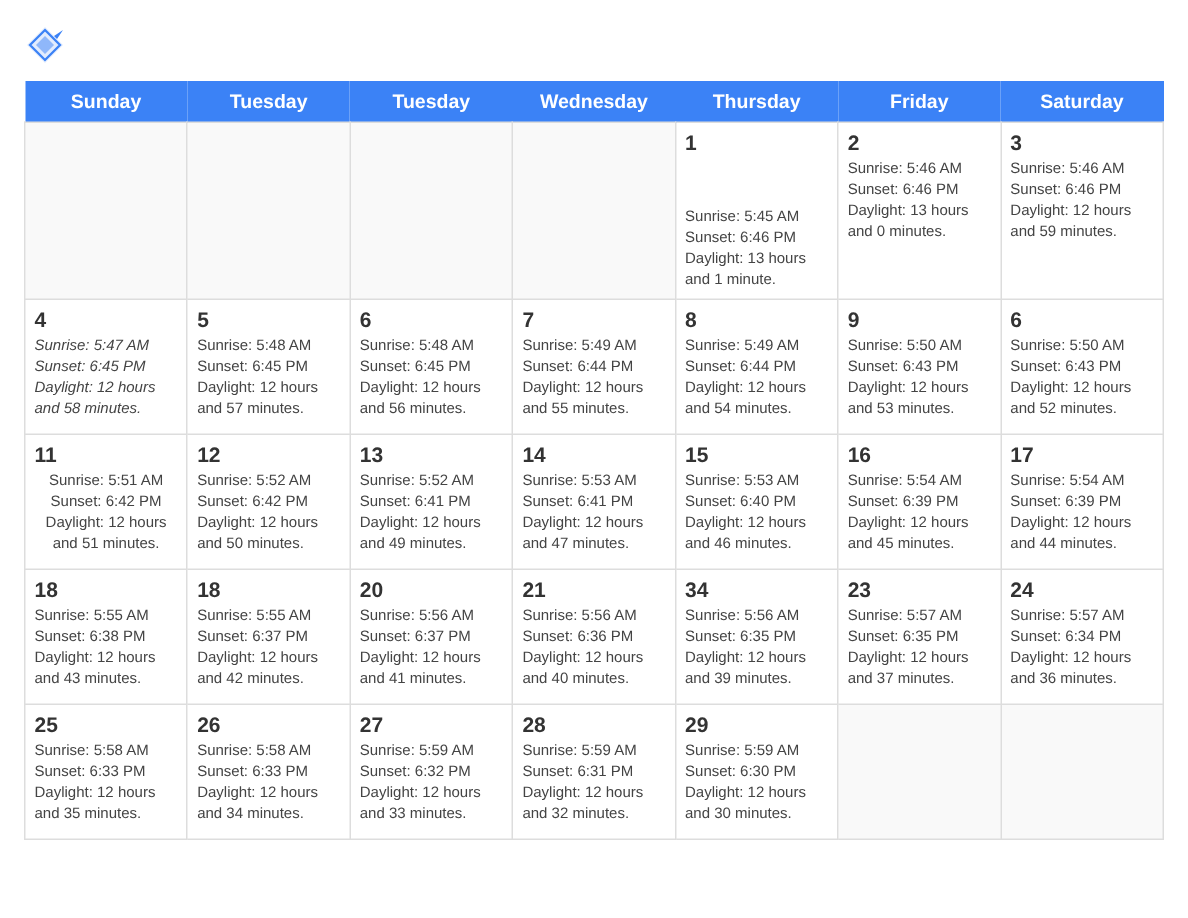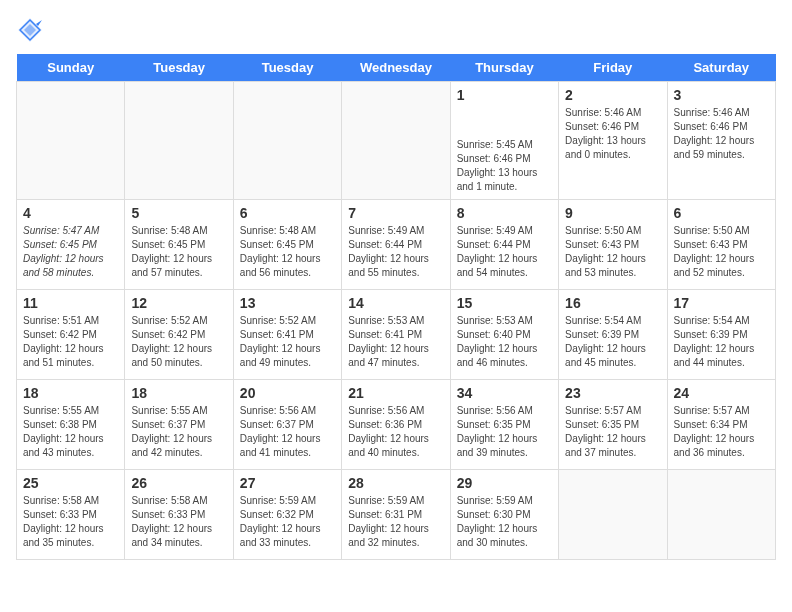--- a/index.html
+++ b/index.html
@@ -198,21 +198,21 @@
           <div class="day-number">6</div>
           <div class="day-info" style="white-space: pre-line;">Sunrise: 5:50 AM
 Sunset: 6:43 PM
 Daylight: 12 hours
 and 52 minutes.</div>
         </td>
       </tr>
       <tr>
         <td>
           <div class="day-number">11</div>
-          <div class="day-info" style="white-space: pre-line;">Sunrise: 5:51 AM
+          <div class="day-info" style="white-space: pre-line; text-align: center;">Sunrise: 5:51 AM
 Sunset: 6:42 PM
 Daylight: 12 hours
 and 51 minutes.</div>
         </td>
         <td>
           <div class="day-number">12</div>
           <div class="day-info" style="white-space: pre-line;">Sunrise: 5:52 AM
 Sunset: 6:42 PM
 Daylight: 12 hours
 and 50 minutes.</div>

